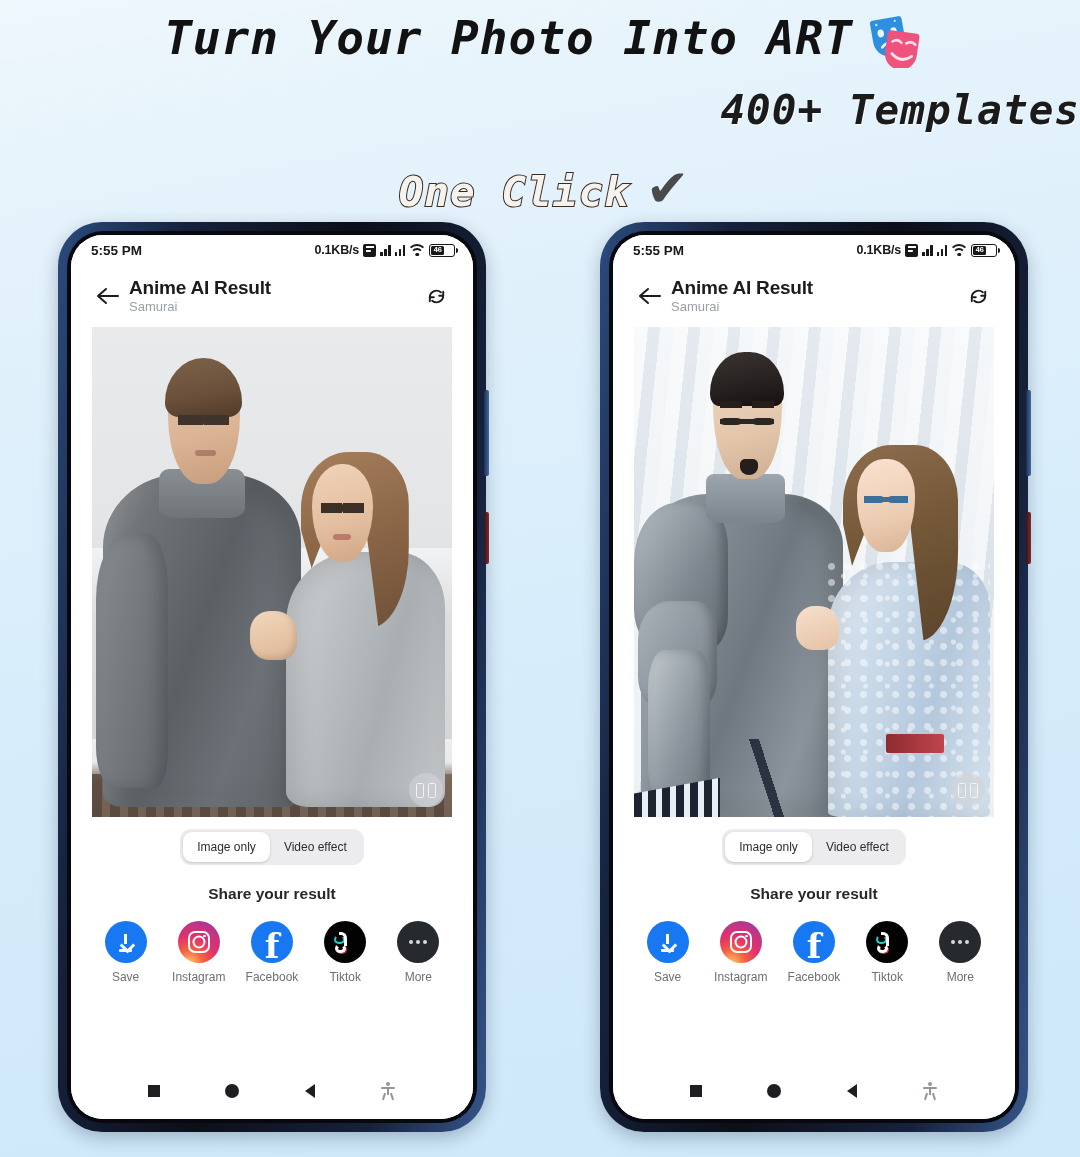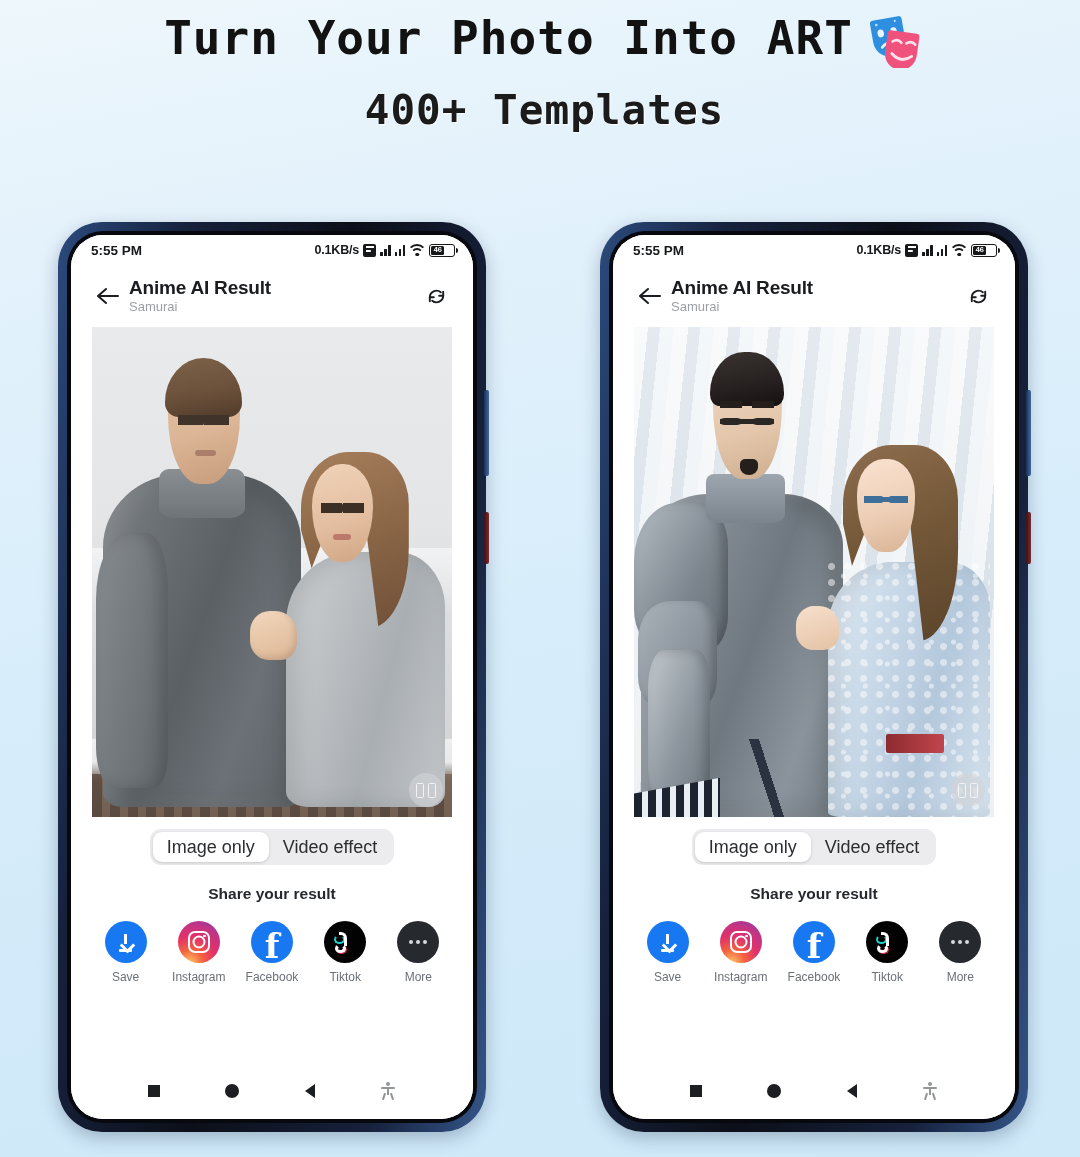--- a/index.html
+++ b/index.html
@@ -11,21 +11,22 @@
     font-family: "Liberation Sans", sans-serif;
     background: linear-gradient(170deg, #eef7fc 0%, #e4f2fb 18%, #daeefb 45%, #d2eaf9 72%, #cfe9f9 100%);
     position: relative;
   }
 
   
   .promo-head {
     position: absolute;
     top: 0; left: 9px; right: 0;
     height: 222px;
-    text-align: center;
+    text-align: right;
+    font-style: italic;
   }
   .promo-line {
     font-family: "DejaVu Sans Mono", "Liberation Mono", monospace;
     font-weight: bold;
     letter-spacing: 1px;
     white-space: nowrap;
     line-height: 1;
   }
   .promo-line-1 {
     position: absolute;
@@ -348,21 +349,21 @@
   .segmented {
     display: flex;
     background: #ececee;
     border-radius: 11px;
     padding: 3px;
     height: 36px;
   }
   .seg {
     display: flex; align-items: center; justify-content: center;
     padding: 0 14px;
-    font-size: 18px;
+    font-size: 12px;
     color: #2b2d31;
     border-radius: 9px;
   }
   .seg.active { background: #fff; box-shadow: 0 1px 3px rgba(0,0,0,.16); font-weight: 500; }
 
   
   .share-title {
     flex: none;
     text-align: center;
     font-size: 15.5px;
@@ -460,20 +461,24 @@
         <g transform="rotate(8 36 34)">
           <path d="M22 20 h26 a3 3 0 0 1 3 3 v18 c0 10 -7 17 -16 17 s-16 -7 -16 -17 v-18 a3 3 0 0 1 3 -3 z" fill="#f0527e"></path>
           <path d="M25 31 q4.5 -4 9 0" stroke="#ffe3ec" stroke-width="2.6" fill="none" stroke-linecap="round"></path>
           <path d="M39 31 q4.5 -4 9 0" stroke="#ffe3ec" stroke-width="2.6" fill="none" stroke-linecap="round"></path>
           <path d="M26 43 q10 9 20 0" stroke="#ffe3ec" stroke-width="2.8" fill="none" stroke-linecap="round"></path>
         </g>
       </svg>
     </span>
   </div>
   <div class="promo-line promo-line-2">400+ Templates</div>
+  <div class="promo-line promo-line-3">
+    <span>One Click</span>
+    <span class="checkmark">✔</span>
+  </div>
 </div>
 
 <div class="phones">
 
   <div class="phone phone-left">
     <div class="btn-volume"></div>
     <div class="btn-power"></div>
     <div class="phone-inner">
       <div class="screen">
 

